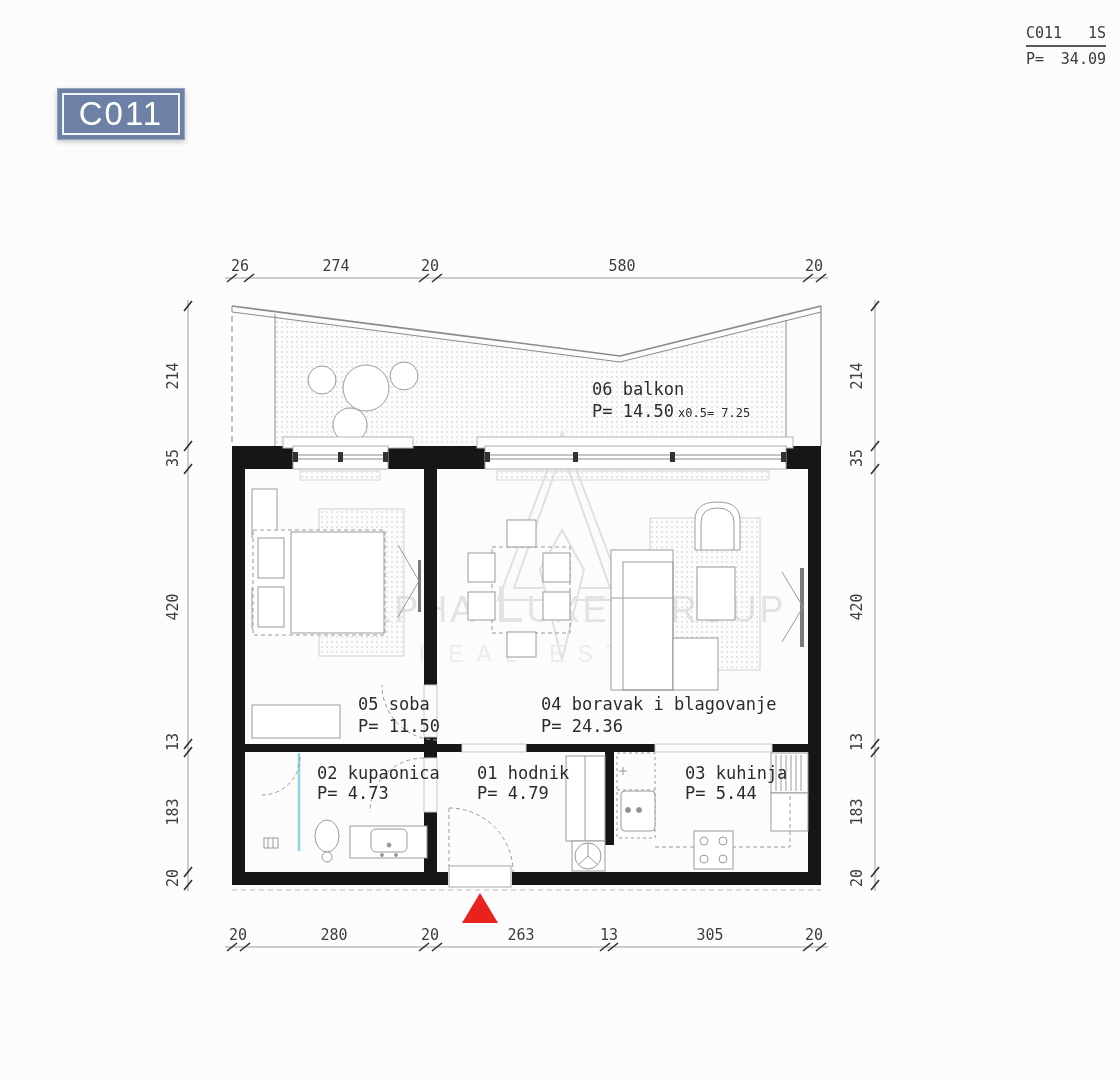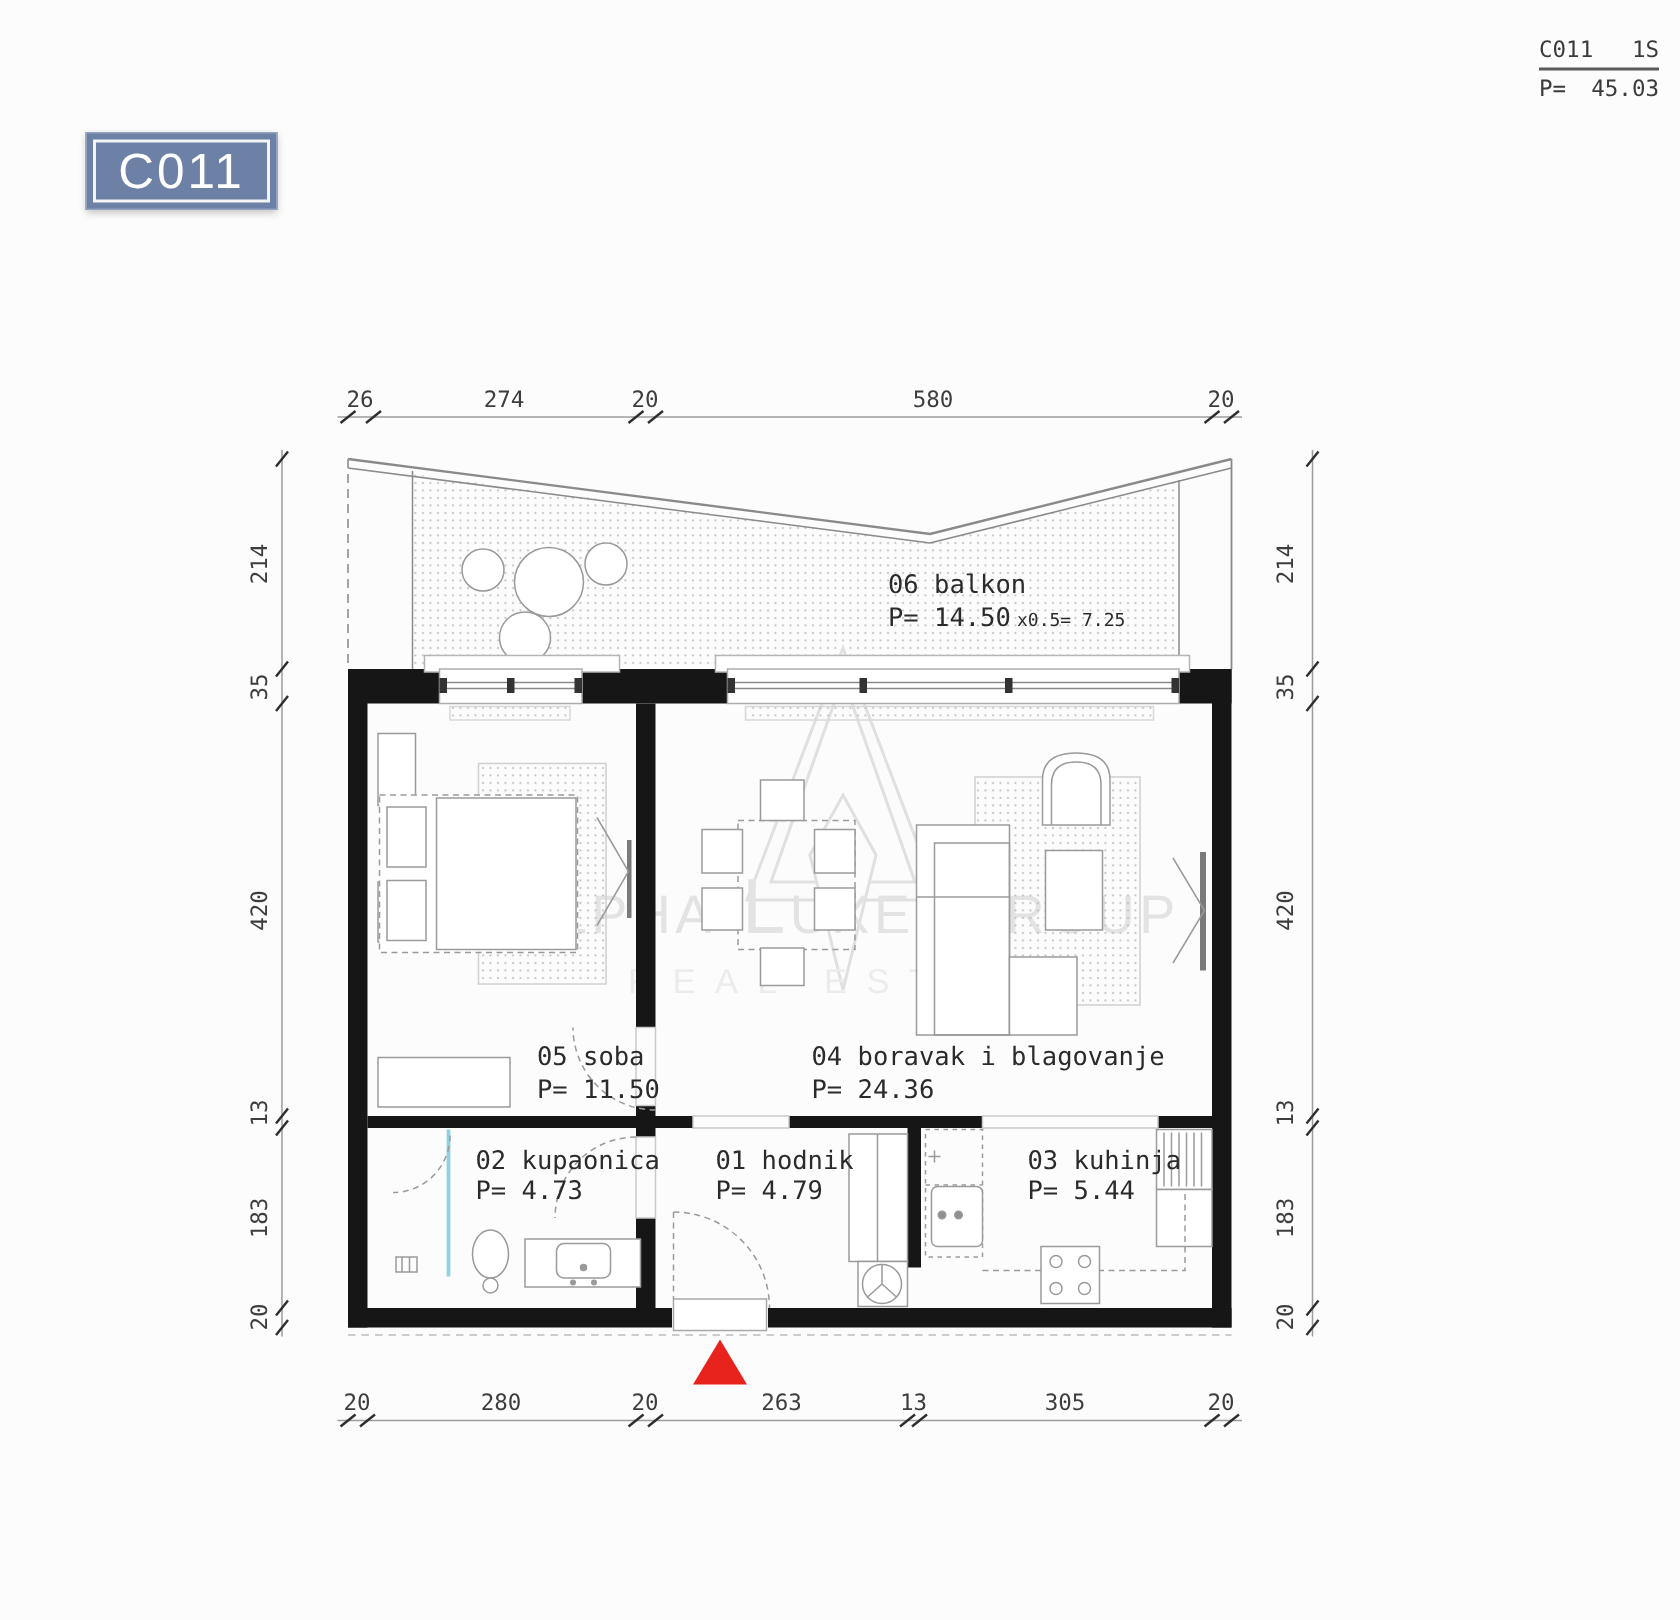--- a/index.html
+++ b/index.html
@@ -43,21 +43,21 @@
   <div class="badge-inner">C011</div>
 </div>
 
 <div class="sheet-header">
   <div class="row row1">
     <span>C011</span>
     <span>1S</span>
   </div>
   <div class="row row2">
     <span>P=</span>
-    <span>45.03</span>
+    <span>34.09</span>
   </div>
 </div>
 
 <svg class="plan" width="1120" height="1080" viewBox="0 0 1120 1080">
   <defs>
     <pattern id="dots" width="5" height="5" patternUnits="userSpaceOnUse">
       <circle cx="2" cy="2" r="0.7" fill="#bdbdbd"></circle>
     </pattern>
   </defs>
 

